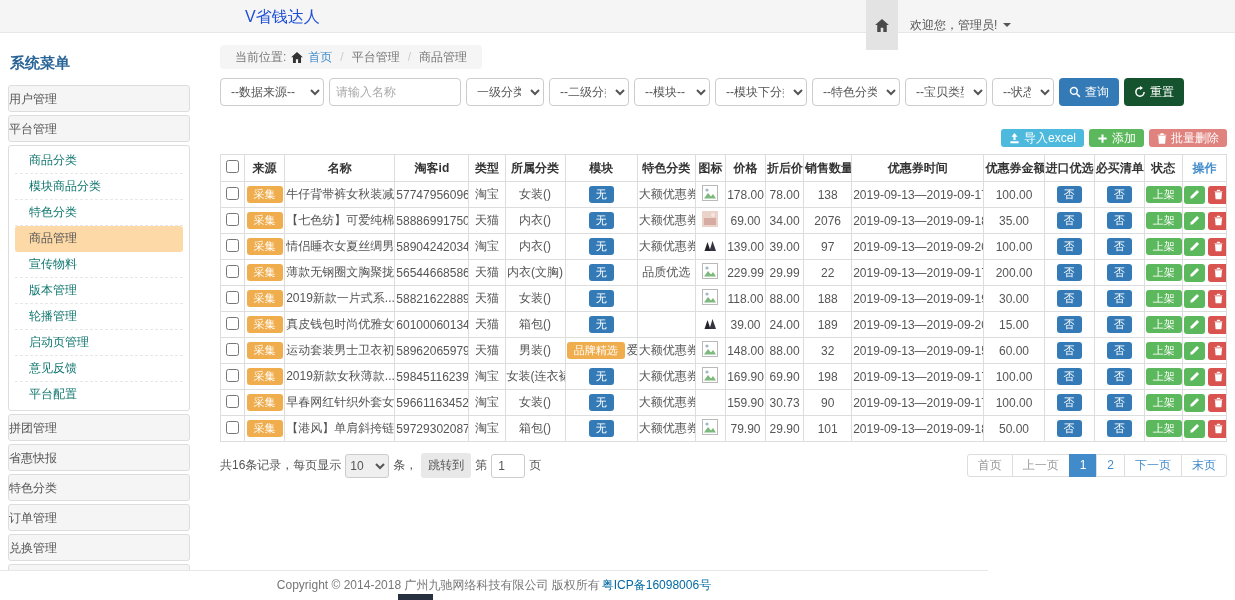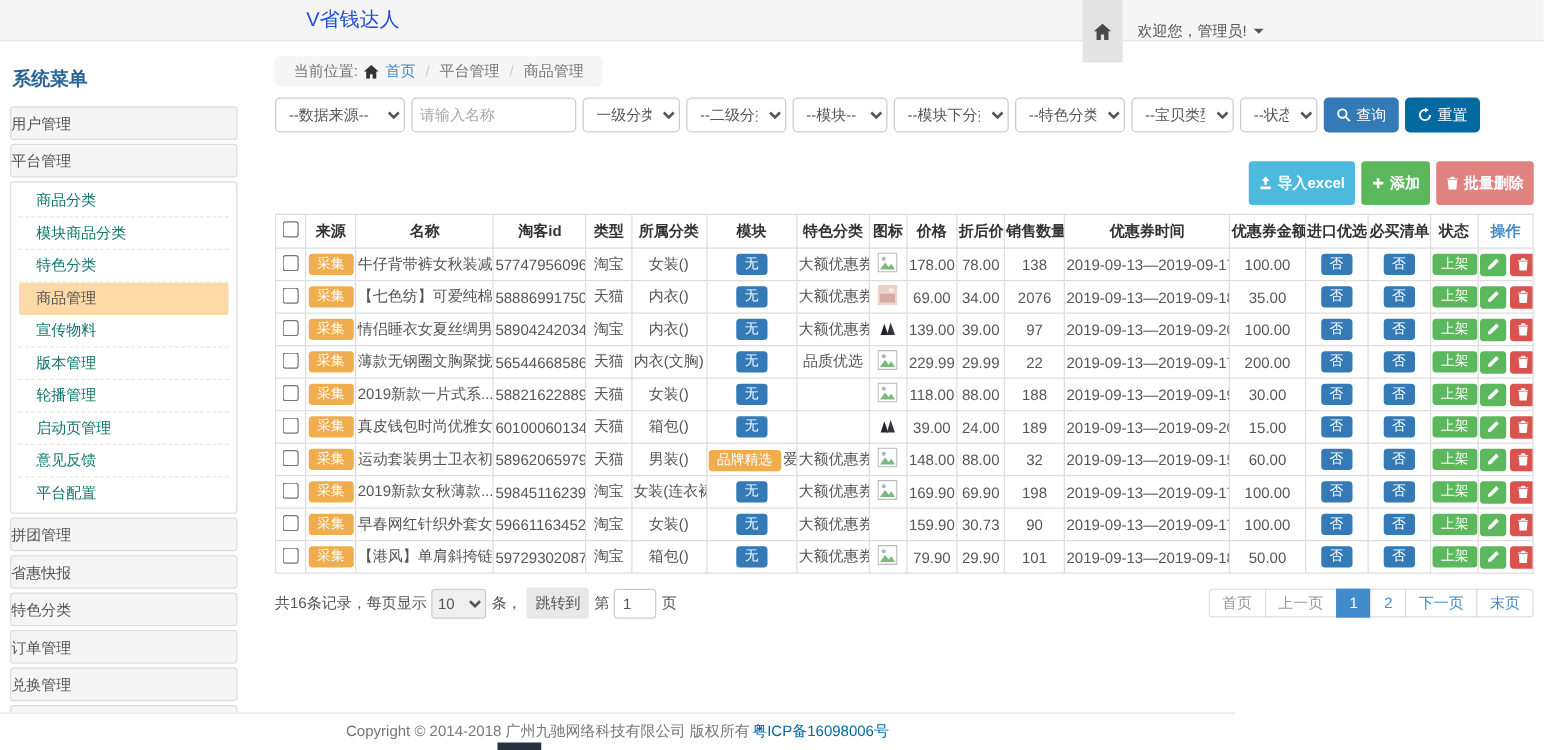--- a/index.html
+++ b/index.html
@@ -36,23 +36,23 @@
   .breadcrumb .sep { color:#ccc; padding:0 3px; }
   .filter-row { display:flex; gap:5px; margin-top:9px; align-items:center; }
   .filter-row select, .filter-row input[type=text] {
     height:28px; border:1px solid #ccc; border-radius:4px; padding:0 6px; font-size:12px;
     color:#555; background:#fff; font-family:inherit; }
   .filter-row input::placeholder { color:#aaa; }
   .w-source { width:104px; } .w-name { width:132px; }
   .btn { height:28px; border:none; border-radius:4px; color:#fff; padding:0 10px; font-size:12px;
     display:inline-flex; align-items:center; gap:4px; cursor:pointer; font-family:inherit; }
   .btn-primary { background:#337ab7; }
-  .btn-info { background:#0369a1; }
+  .btn-info { background:#14532d; }
   .action-row { display:flex; justify-content:flex-end; gap:5px; margin-top:23px; }
-  .btn-sm { height:35px; padding:0 8px; font-size:12px; border-radius:3px;font-weight:bold; }
+  .btn-sm { height:18px; padding:0 8px; font-size:12px; border-radius:3px; }
   .btn-import { background:#4cb9dd; }
   .btn-add { background:#5cb85c; }
   .btn-batch { background:#e0827e; }
   
   table { width:100%; border-collapse:collapse; margin-top:7px; table-layout:fixed; }
   th, td { border:1px solid #ddd; text-align:center; padding:2px 1px; height:26px;
     font-size:12px; overflow:hidden; white-space:nowrap; }
   th { color:#333; font-weight:bold; height:27px; }
   th.th-ops { color:#428bca; }
   td.cell-name { color:#555; }

